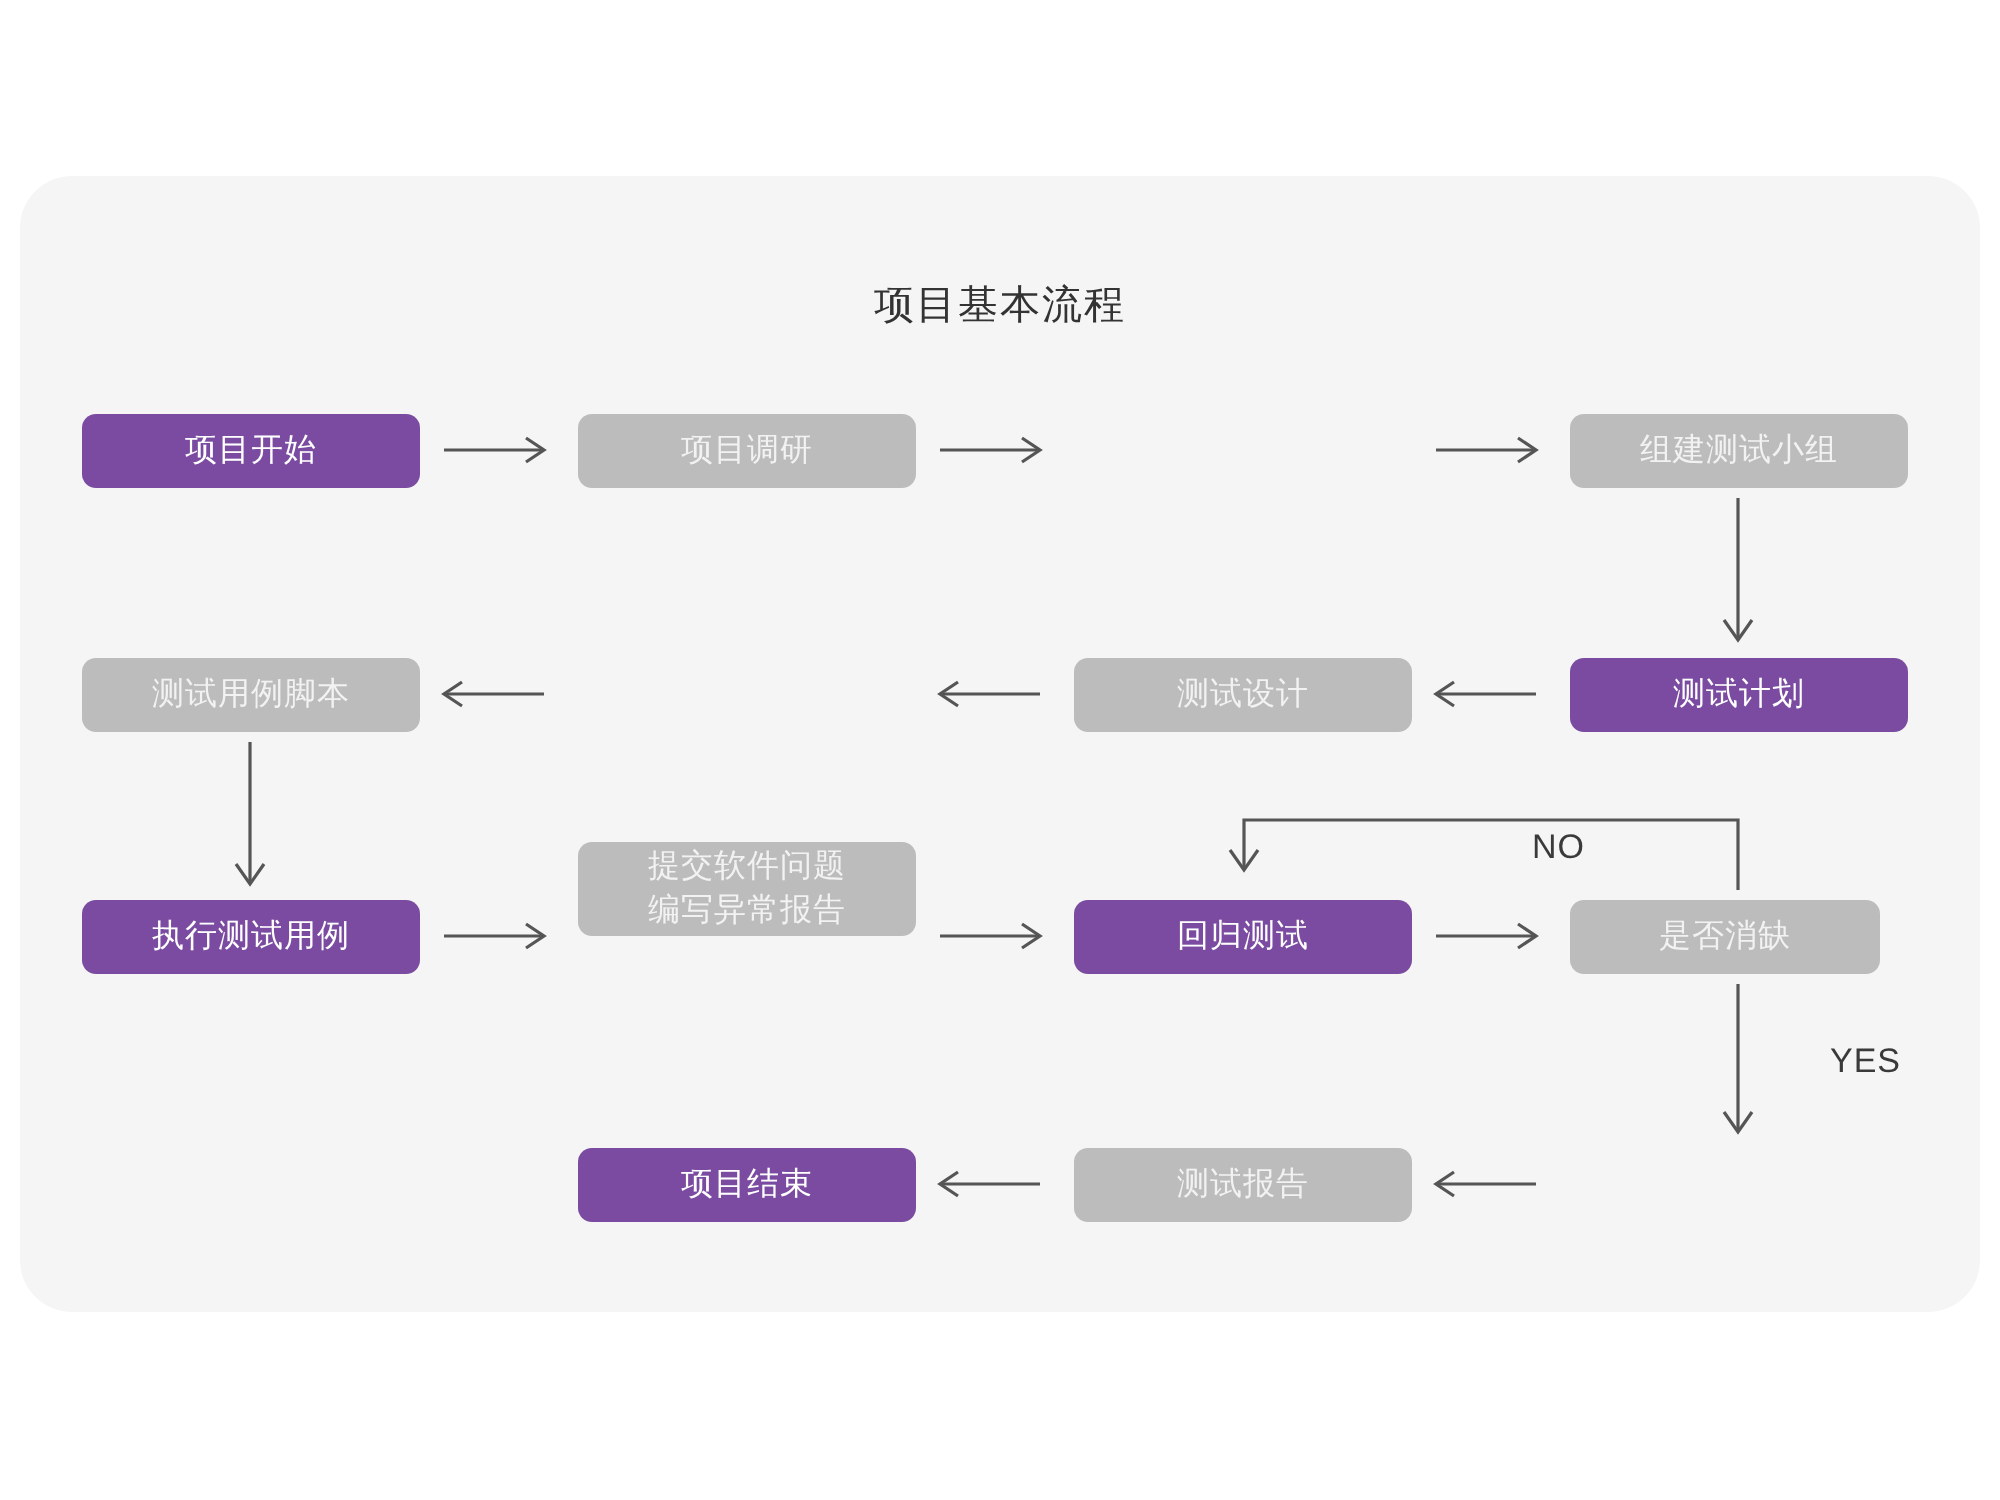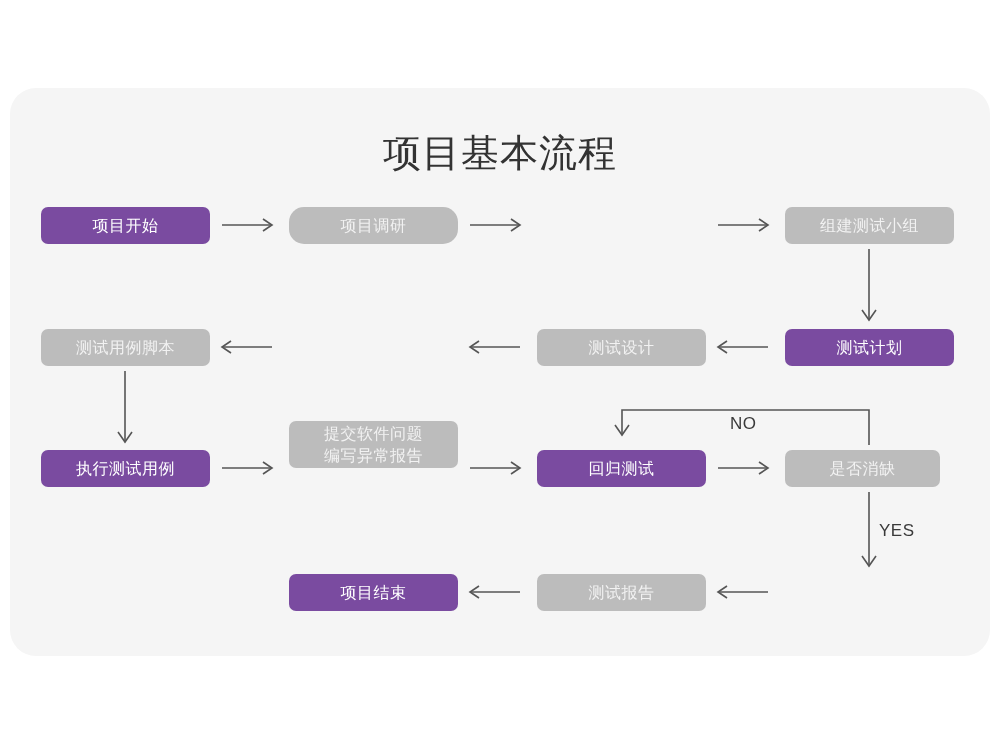--- a/index.html
+++ b/index.html
@@ -27,21 +27,21 @@
     height: 568px;
     background: #f5f5f5;
     border-radius: 26px;
   }
   #chart-title {
     position: absolute;
     left: 0;
     top: 133px;
     width: 1000px;
     text-align: center;
-    font-size: 38px;
+    font-size: 20px;
     color: #333333;
     letter-spacing: 1px;
     font-weight: 400;
     line-height: 40px;
   }
   .node {
     position: absolute;
     box-sizing: border-box;
     border-radius: 7px;
     display: flex;
@@ -60,20 +60,21 @@
   .node.gray {
     background: #bcbcbc;
     color: #f2f2f2;
   }
   .edge-label {
     position: absolute;
     font-size: 17px;
     color: #3a3a3a;
     letter-spacing: 0.5px;
     line-height: 20px;
+    margin-left: 36px;
   }
   svg.connectors {
     position: absolute;
     left: 0;
     top: 0;
     width: 1000px;
     height: 750px;
     pointer-events: none;
   }
   svg.connectors line, svg.connectors path, svg.connectors polyline {
@@ -156,21 +157,21 @@
       <line x1="768" y1="592" x2="718" y2="592"></line>
       <polyline points="727,586 718,592 727,598"></polyline>
     </g>
     <g>
       <line x1="520" y1="592" x2="470" y2="592"></line>
       <polyline points="479,586 470,592 479,598"></polyline>
     </g>
   </svg>
 
   <div class="node purple" style="left:41px; top:207px; width:169px; height:37px;">项目开始</div>
-  <div class="node gray" style="left:289px; top:207px; width:169px; height:37px;border-radius:15px;">项目调研</div>
+  <div class="node gray" style="left:289px; top:207px; width:169px; height:37px;">项目调研</div>
   <div class="node gray" style="left:785px; top:207px; width:169px; height:37px;">组建测试小组</div>
 
   <div class="node gray" style="left:41px; top:329px; width:169px; height:37px;">测试用例脚本</div>
   <div class="node gray" style="left:537px; top:329px; width:169px; height:37px;">测试设计</div>
   <div class="node purple" style="left:785px; top:329px; width:169px; height:37px;">测试计划</div>
 
   <div class="node purple" style="left:41px; top:450px; width:169px; height:37px;">执行测试用例</div>
   <div class="node gray" style="left:289px; top:421px; width:169px; height:47px;">提交软件问题
 编写异常报告</div>
   <div class="node purple" style="left:537px; top:450px; width:169px; height:37px;">回归测试</div>

